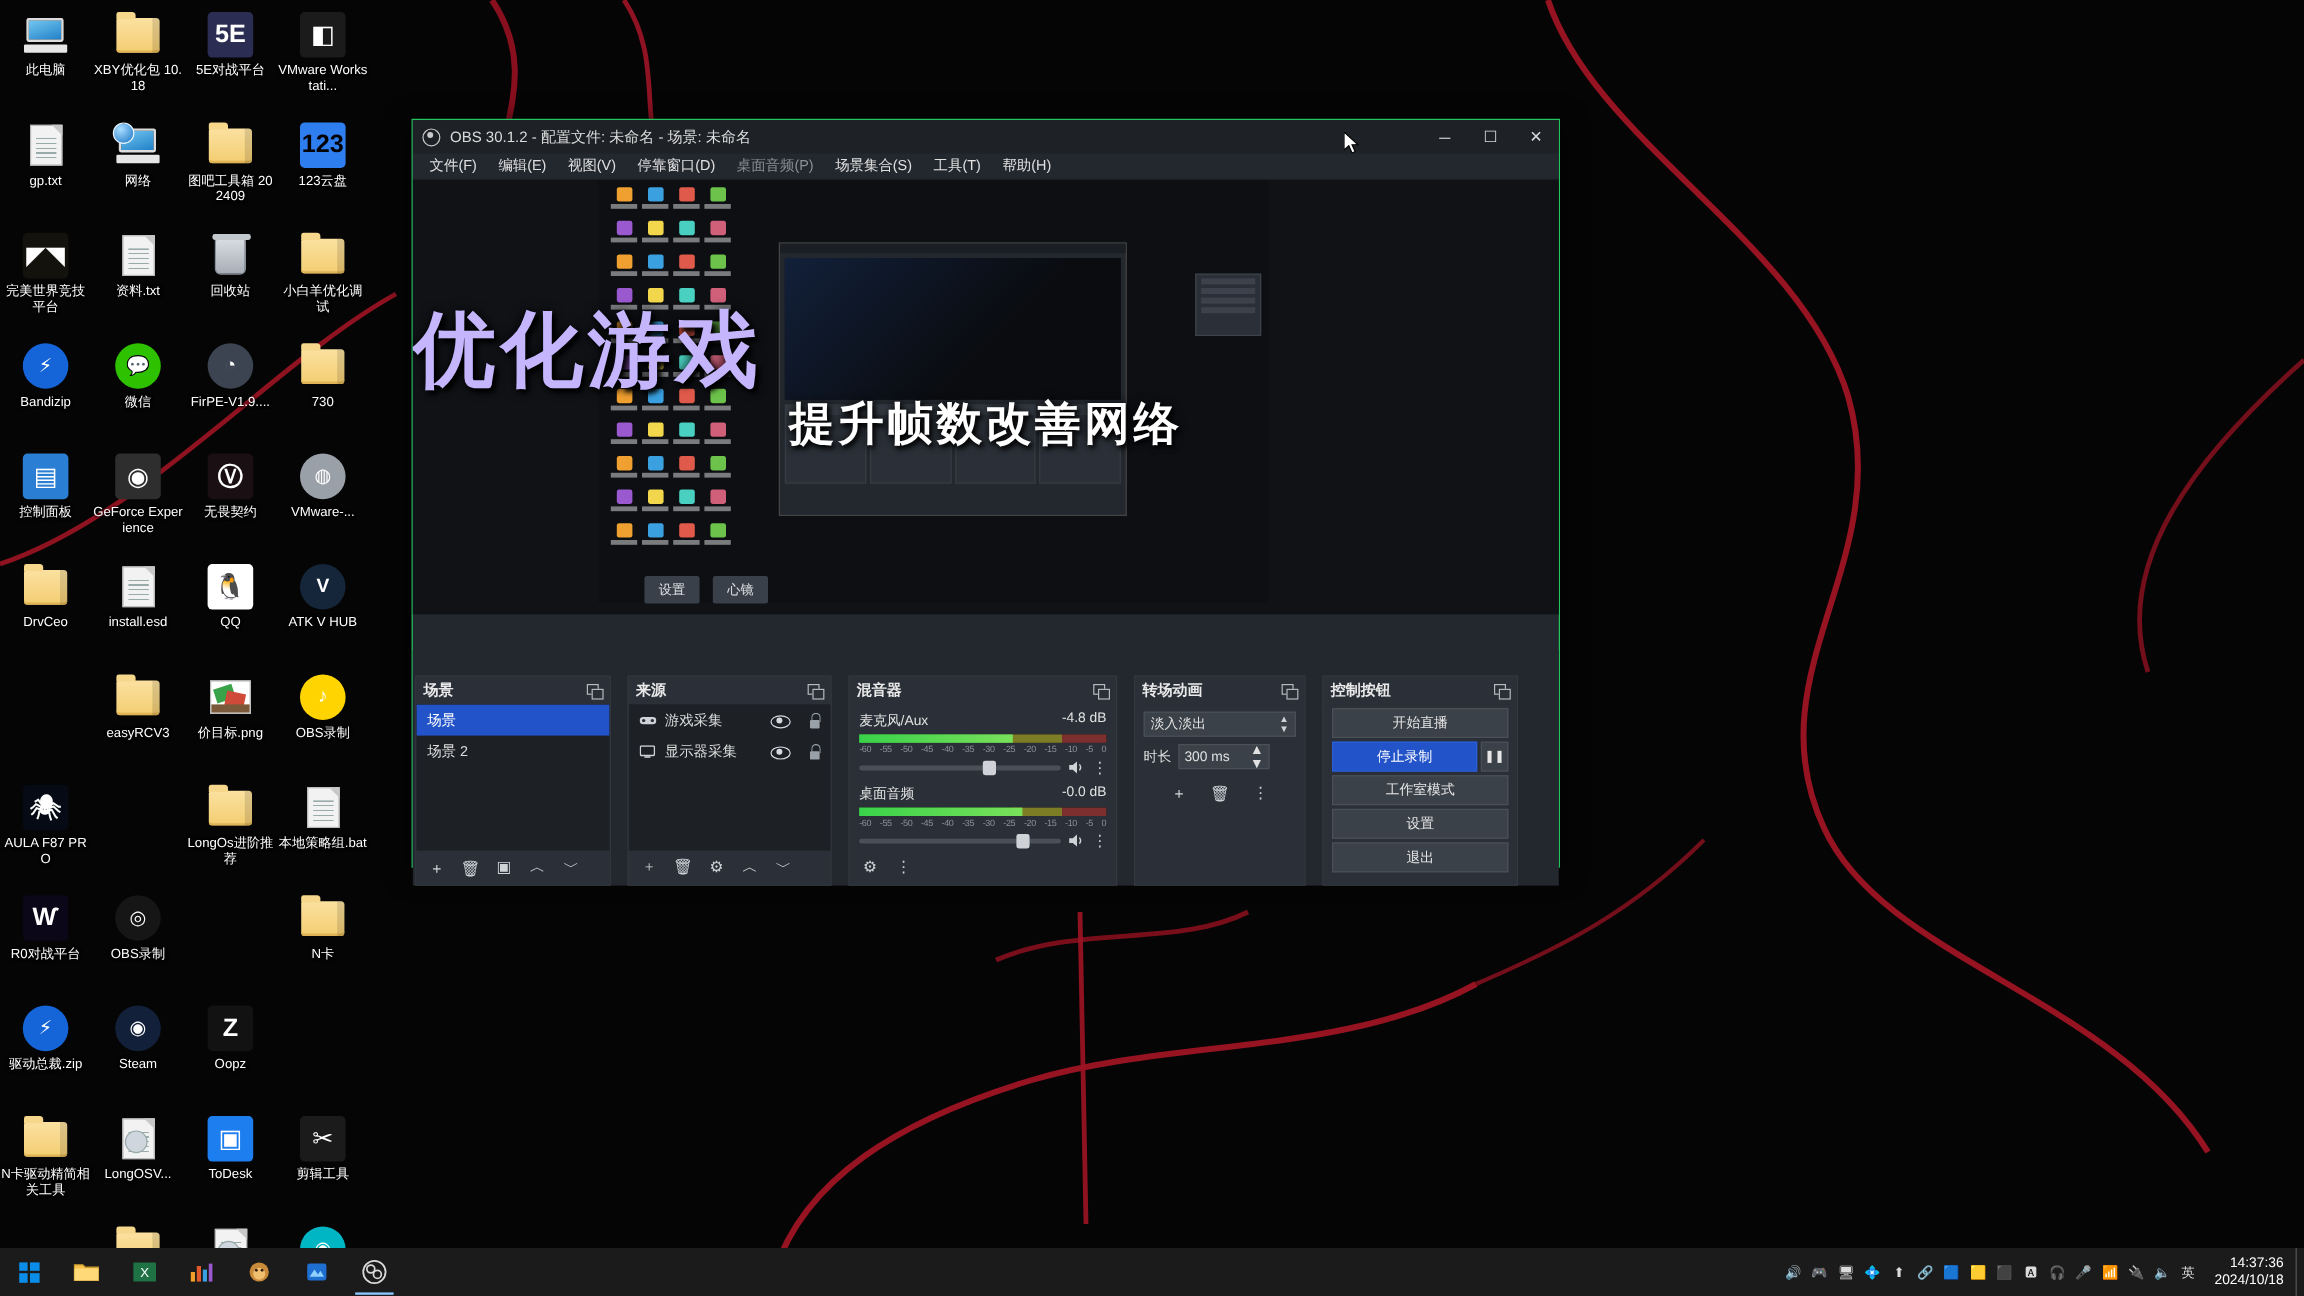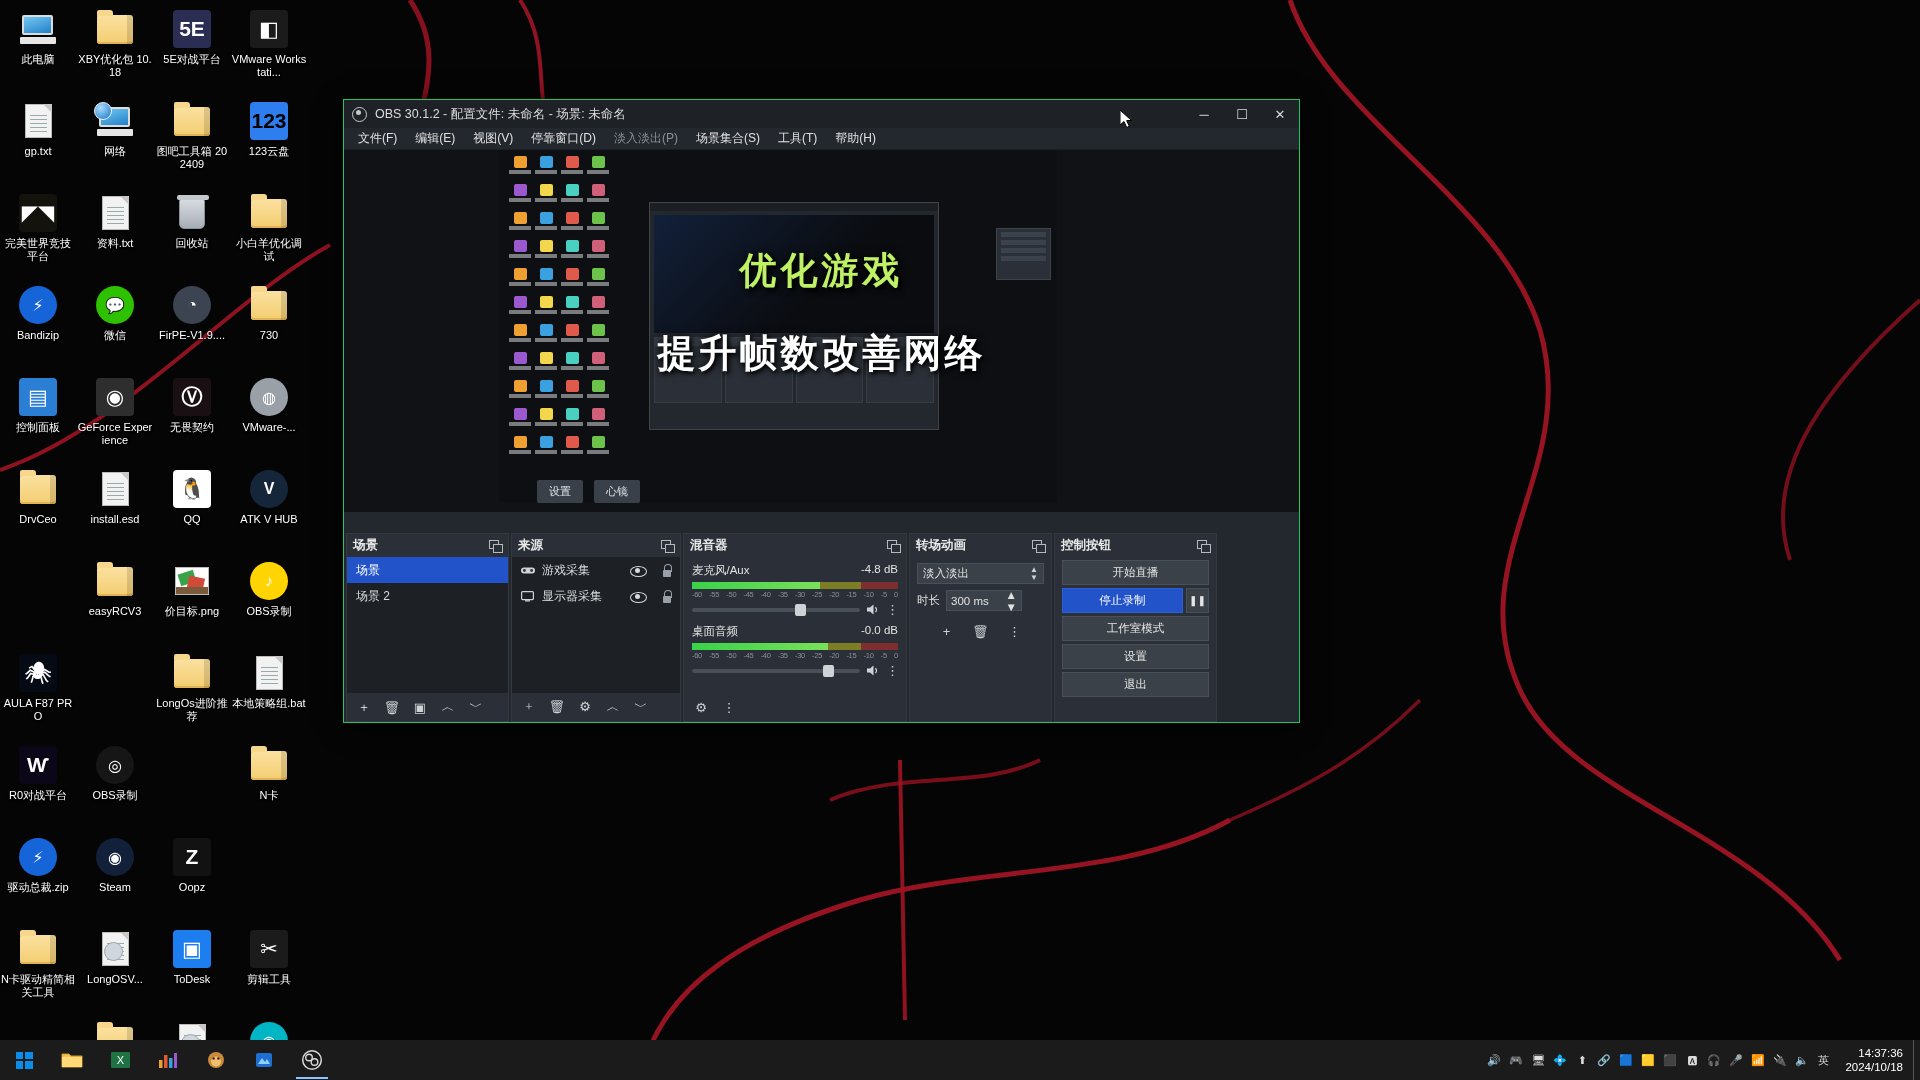--- a/index.html
+++ b/index.html
@@ -104,41 +104,41 @@
   .mini-obs .mt { height:8px; background:#1b1e22;}
   .mini-obs .mp { margin:4px; height:118px; background:#0a0c10; position:relative;
      background-image:linear-gradient(135deg,#12203a 0%,#0a0c10 60%);}
   .mini-obs .mdocks { display:flex; gap:3px; margin:0 4px; }
   .mini-obs .mdock { flex:1; height:66px; background:#2b3038; border:1px solid #383d45;}
   .mini-obs .mdock .mh { height:8px; background:#353b44; }
   .mini-right { position:absolute; right:6px; top:78px; width:55px; height:52px;
      background:#2b3038; border:1px solid #3d434b;}
   .mini-right .rrow { height:5px; margin:3px 4px; background:#3c424b;}
   
-  #ov-title { position:absolute; left:0; right:0; top:96px; text-align:center;
-     font-size:37px; font-weight:bold; color:#bef264; letter-spacing:4px;
+  #ov-title { position:absolute; left:0; right:0; top:96px; text-align:left;
+     font-size:69px; font-weight:bold; color:#c4b5fd; letter-spacing:4px;
      text-shadow:0 0 10px rgba(0,0,0,.9), 3px 3px 4px #000; }
   #ov-sub { position:absolute; left:0; right:0; top:178px; text-align:center;
      font-size:38px; font-weight:bold; color:#fff; letter-spacing:3px;
      text-shadow:0 0 8px rgba(0,0,0,.9), 2px 2px 4px #000; }
   #ov-banner { position:absolute; left:-5px; right:-5px; top:255px; text-align:center;
      font-size:76px; font-weight:bold; letter-spacing:2px; white-space:nowrap;
      color:#e8232a;
      background-image:radial-gradient(circle at 20% 20%, #fff 0.5px, transparent 1px),
                       radial-gradient(circle at 60% 70%, #fff 0.5px, transparent 1px),
                       linear-gradient(#f01c23,#c8141b);
      background-size:5px 5px,7px 7px,100% 100%;
      -webkit-background-clip:text; background-clip:text;
      -webkit-text-fill-color:transparent;
      text-shadow:none;
      filter:drop-shadow(3px 4px 0px #1a0000) drop-shadow(-2px -2px 0 #1a0000);}
   .ov-mini-btn { position:absolute; background:#3a4049; color:#dfe3e8; font-size:11px;
      padding:4px 12px; border-radius:2px; }
 
-  #obs-docks { flex:1; display:flex; background:#23272e; padding:21px 2px 0 2px; gap:2px;}
+  #obs-docks { flex:1; display:flex; background:#23272e; padding:21px 2px 0 2px; gap:14px;margin-top:30px;}
   .dock { background:#2b3038; display:flex; flex-direction:column; border:1px solid #34393f;}
   .dock-head { height:23px; display:flex; align-items:center; padding:0 6px;
      background:#2b3038; flex:0 0 23px; }
   .dock-title { font-size:12.5px; font-weight:bold; color:#e9e9e9; }
   .dock-pop { margin-left:auto; width:13px; height:12px; position:relative; opacity:.85;}
   .dock-pop:before { content:""; position:absolute; left:0; top:0; width:8px; height:7px;
      border:1.3px solid #cdd1d6;}
   .dock-pop:after { content:""; position:absolute; left:4px; top:4px; width:8px; height:7px;
      border:1.3px solid #cdd1d6; background:#2b3038;}
   .dock-body { flex:1; background:#1d2025; margin:0; overflow:hidden; }
@@ -554,21 +554,21 @@
       <div class="win-btn">☐</div>
       <div class="win-btn close">✕</div>
     </div>
   </div>
 
   <div id="obs-menubar">
       <span class="menu-item">文件(F)</span>
       <span class="menu-item">编辑(E)</span>
       <span class="menu-item">视图(V)</span>
       <span class="menu-item">停靠窗口(D)</span>
-      <span class="menu-item dim">淡入淡出(P)</span>
+      <span class="menu-item dim">桌面音频(P)</span>
       <span class="menu-item">场景集合(S)</span>
       <span class="menu-item">工具(T)</span>
       <span class="menu-item">帮助(H)</span>
     </div>
 
   <div id="obs-preview">
     <div id="preview-canvas">
       <div class="mini-grid">
           <div class="mini-ic">
             <i style="background:#f0a030"></i>

